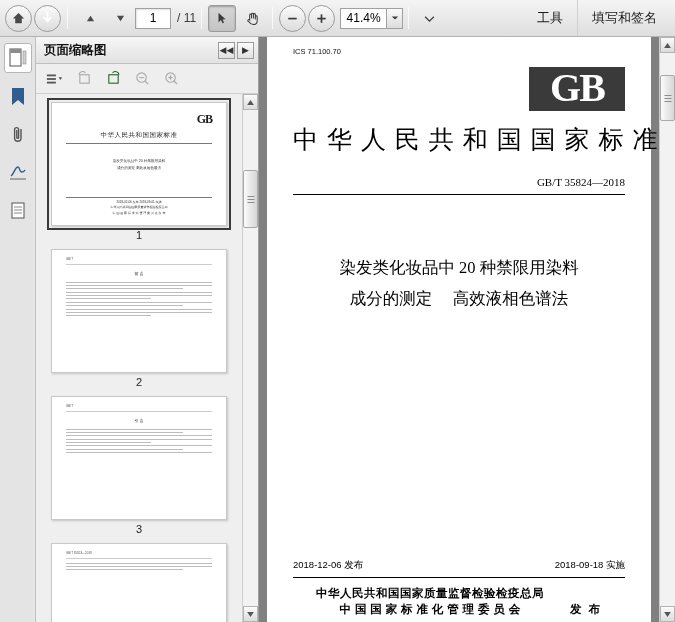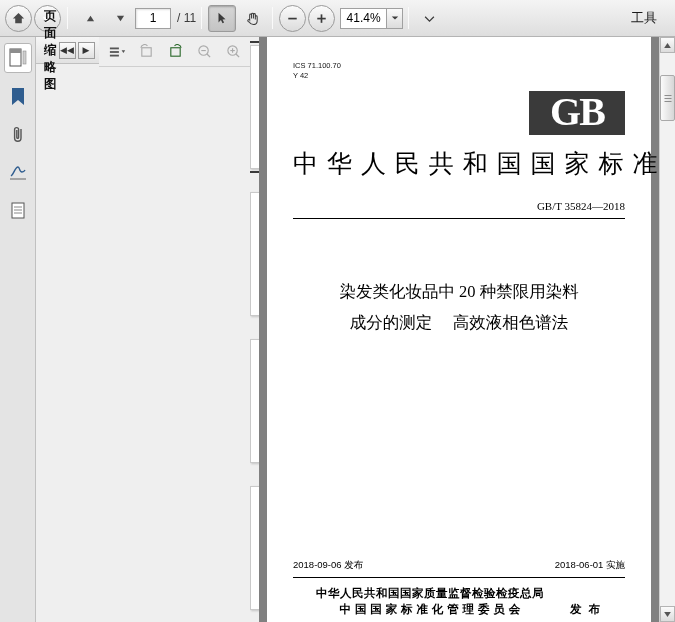--- a/index.html
+++ b/index.html
@@ -137,21 +137,21 @@
     background: #ffffff;
     border: 1px solid #b6b6b6;
   }
 
   
   .thumbpanel {
     width: 223px;
     background: #efefef;
     border-right: 1px solid #9f9f9f;
     display: flex;
-    flex-direction: row;
+    flex-direction: column;
     flex: none;
     min-width: 0;
   }
   .thumb-header {
     height: 27px;
     background: linear-gradient(to bottom,#f6f6f6,#e2e2e2);
     border-bottom: 1px solid #c0c0c0;
     display: flex;
     align-items: center;
     padding: 0 4px;
@@ -355,21 +355,21 @@
     display: flex;
     justify-content: center;
     overflow: hidden;
     position: relative;
   }
   .page {
     width: 384px;
     background: #fff;
     margin-top: 0;
     position: relative;
-    padding: 24px 26px 0 26px;
+    padding: 10px 26px 0 26px;
     font-family: "Liberation Serif", serif;
     color: #000;
   }
   .doc-ics {
     font-size: 7.5px;
     color: #111;
     line-height: 1.35;
     font-family: "Liberation Sans", sans-serif;
   }
   .gb-logo {
@@ -539,20 +539,21 @@
     <div class="tb-sep"></div>
 
     <div class="tb-btn">
       <svg width="11" height="7" viewBox="0 0 12 8">
           <path d="M1 2 L6 7 L11 2" stroke="#3b3b3b" stroke-width="1.4" fill="none"></path>
         </svg>
     </div>
 
     <div class="tb-right">
       <div class="tb-tab first">工具</div>
+      <div class="tb-tab">填写和签名</div>
     </div>
   </div>
 
   <div class="body">
 
     <div class="rail">
       <div class="rail-btn sel">
         <svg width="18" height="20" viewBox="0 0 18 20">
           <rect x="1" y="1" width="11" height="17" fill="#fff" stroke="#555"></rect>
           <rect x="1" y="1" width="11" height="4" fill="#8d8d8d"></rect>
@@ -747,42 +748,41 @@
         </div>
       </div>
     </div>
 
     <div class="viewer">
       <div class="viewer-inner">
 
         <div class="page">
           <div class="doc-ics">
             <div>ICS 71.100.70</div>
-            <div>Y 42</div>
           </div>
 
           <div class="gb-logo">
             <div class="gb-box">GB</div>
           </div>
 
           <div class="doc-bigtitle">中 华 人 民 共 和 国 国 家 标 准</div>
 
           <div class="doc-std-no">GB/T 35824—2018</div>
 
           <div class="doc-rule"></div>
 
           <div class="doc-ctitle">
             <div>染发类化妆品中 20 种禁限用染料</div>
             <div>成分的测定　 高效液相色谱法</div>
           </div>
 
 
           <div class="doc-dates">
-            <span>2018-09-06 发布</span>
-            <span>2018-06-01 实施</span>
+            <span>2018-12-06 发布</span>
+            <span>2018-09-18 实施</span>
           </div>
           <div class="doc-botrule"></div>
 
           <div class="doc-issuer">
             <div class="lines">
               <div>中华人民共和国国家质量监督检验检疫总局</div>
               <div>中 国 国 家 标 准 化 管 理 委 员 会</div>
             </div>
             <div class="pub">发 布</div>
           </div>

